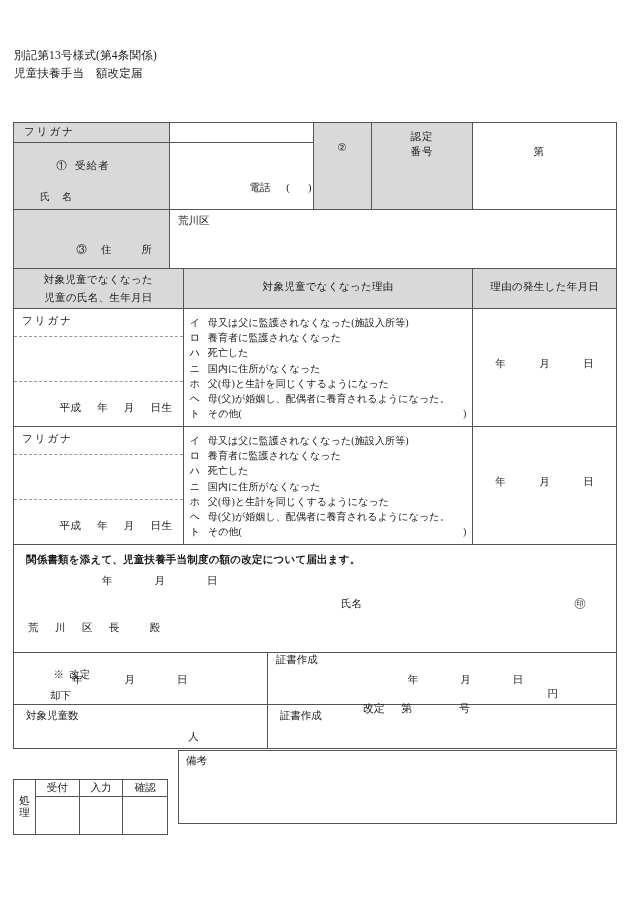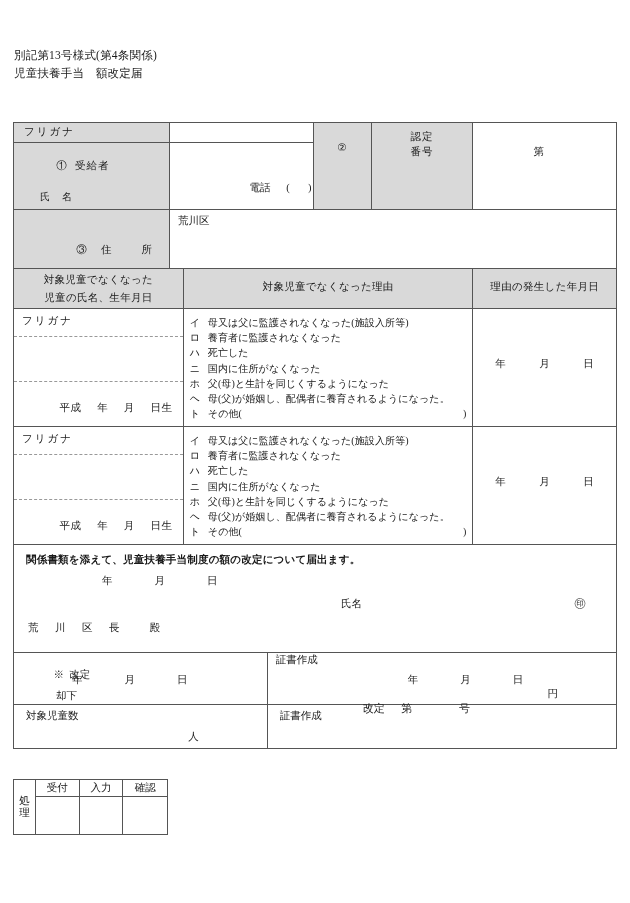--- a/index.html
+++ b/index.html
@@ -178,21 +178,21 @@
   .decl-text   { position: absolute; left: 12px; top: 8px;  font-size: 10.5px; letter-spacing: 0.2px; white-space: pre; font-weight: bold; }
   .decl-date   { position: absolute; left: 88px; top: 29px; font-size: 10.5px; white-space: pre; }
   .decl-name   { position: absolute; left: 327px; top: 52px; font-size: 10.5px; white-space: pre; }
   .decl-seal   { position: absolute; left: 560px; top: 50px; font-size: 12px; }
   .decl-mayor  { position: absolute; left: 14px; top: 76px; font-size: 10.5px; letter-spacing: 3px; white-space: pre; }
 
   
   .off-left { position: relative; height: 100%; }
   .off-kaitei  { position: absolute; left: 8px;  top: 4px;  font-size: 10.5px; white-space: pre; }
   .off-date    { position: absolute; left: 58px; top: 20px; font-size: 10.5px; white-space: pre; }
-  .off-kyakka  { position: absolute; left: 42px; top: 36px; font-size: 10.5px; white-space: pre; }
+  .off-kyakka  { position: absolute; left: 36px; top: 36px; font-size: 10.5px; white-space: pre; }
 
   .off-right { position: relative; height: 100%; }
   .off-shosho { position: absolute; left: 8px;  top: 0;  font-size: 10.5px; white-space: pre; }
   .off-date2  { position: absolute; left: 140px; top: 20px; font-size: 10.5px; white-space: pre; }
   .off-kai2   { position: absolute; left: 62px; top: 36px; font-size: 11px; white-space: pre; }
 
   .cnt-cell { position: relative; height: 100%; }
   .cnt-label { position: absolute; left: 12px; top: 4px; font-size: 10.5px; white-space: pre; text-align: right; }
   .cnt-unit  { position: absolute; right: 68px; bottom: 4px; font-size: 10.5px; }
   .amt-unit  { position: absolute; right: 58px; bottom: 4px; font-size: 10.5px; }
@@ -444,14 +444,17 @@
       <td class="proc-head">確認</td>
     </tr>
     <tr>
       <td class="proc-body"></td>
       <td class="proc-body"></td>
       <td class="proc-body"></td>
     </tr>
   </tbody>
     </table>
 
+  <div class="biko-box">
+    <div class="biko-label">備考</div>
+  </div>
 
 </div>
 
 </body></html>

